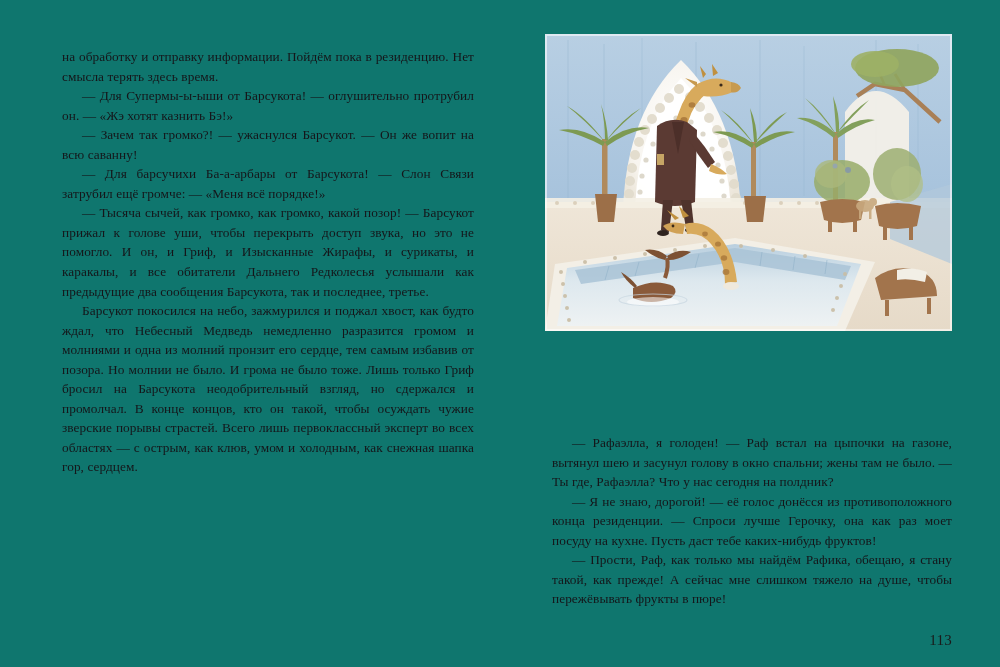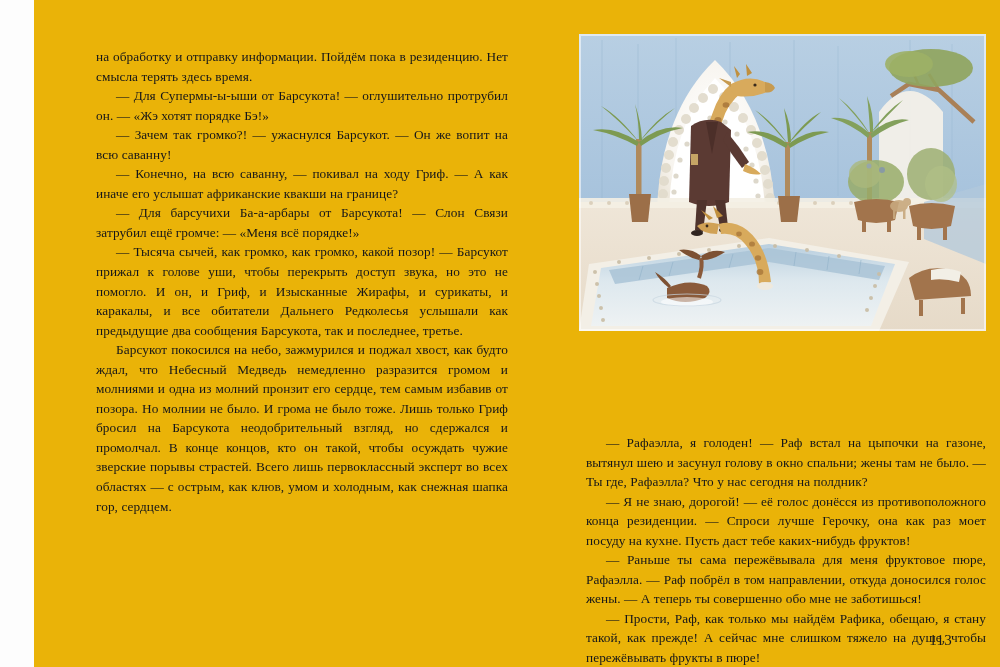--- a/index.html
+++ b/index.html
@@ -11,22 +11,21 @@
     height: 667px;
     background: #fdfdfd;
     font-family: "Liberation Serif", serif;
     overflow: hidden;
     position: relative;
   }
 
   .page {
     position: absolute;
     inset: 0;
-    background: #eab308;
-    margin-left: 34px;
+    background: #0f766e;
   }
 
   
   .col {
     position: absolute;
     top: 0;
     height: 667px;
   }
   .col-left  { left: 62px;  width: 412px; }
   .col-right { left: 552px; width: 400px; }
@@ -110,23 +109,22 @@
   .illo svg { display: block; width: 100%; height: 100%; }
 </style>
 </head>
 <body>
 
 <div class="page">
 
   <div class="col col-left">
     <div class="left-flow body-text">
       <p class="noindent">на обработку и отправку информации. Пойдём пока в резиденцию. Нет смысла терять здесь время.</p>
-      <p>— Для Супермы-ы-ыши от Барсукота! — оглушительно протрубил он. — «Жэ хотят порядке Бэ!»</p>
+      <p>— Для Супермы-ы-ыши от Барсукота! — оглушительно протрубил он. — «Жэ хотят казнить Бэ!»</p>
       <p>— Зачем так громко?! — ужаснулся Барсукот. — Он же вопит на всю саванну!</p>
-      <p>— Конечно, на всю саванну, — покивал на ходу Гриф. — А как иначе его услышат африканские квакши на границе?</p>
       <p>— Для барсучихи Ба-а-арбары от Барсукота! — Слон Связи затрубил ещё громче: — «Меня всё порядке!»</p>
       <p>— Тысяча сычей, как громко, как громко, какой позор! — Барсукот прижал к голове уши, чтобы перекрыть доступ звука, но это не помогло. И он, и Гриф, и Изысканные Жирафы, и сурикаты, и каракалы, и все обитатели Дальнего Редколесья услышали как предыдущие два сообщения Барсукота, так и последнее, третье.</p>
       <p>Барсукот покосился на небо, зажмурился и поджал хвост, как будто ждал, что Небесный Медведь немедленно разразится громом и молниями и одна из молний пронзит его сердце, тем самым избавив от позора. Но молнии не было. И грома не было тоже. Лишь только Гриф бросил на Барсукота неодобрительный взгляд, но сдержался и промолчал. В конце концов, кто он такой, чтобы осуждать чужие зверские порывы страстей. Всего лишь первоклассный эксперт во всех областях — с острым, как клюв, умом и холодным, как снежная шапка гор, сердцем.</p>
     </div>
   </div>
 
   <div class="illo">
     <svg viewBox="0 0 407 297" preserveAspectRatio="none">
       <defs>
         <linearGradient id="skyG" x1="0" y1="0" x2="0" y2="1">
@@ -400,20 +398,19 @@
       <rect x="0" y="0" width="407" height="297" fill="none" stroke="#ffffff" stroke-width="4" opacity="0.55"></rect>
     </svg>
   </div>
 
   <div class="col col-right">
 
 
     <div class="right-flow body-text">
       <p>— Рафаэлла, я голоден! — Раф встал на цыпочки на газоне, вытянул шею и засунул голову в окно спальни; жены там не было. — Ты где, Рафаэлла? Что у нас сегодня на полдник?</p>
       <p>— Я не знаю, дорогой! — её голос донёсся из противоположного конца резиденции. — Спроси лучше Герочку, она как раз моет посуду на кухне. Пусть даст тебе каких-нибудь фруктов!</p>
-      <p>— Раньше ты сама пережёвывала для меня фруктовое пюре, Рафаэлла. — Раф побрёл в том направлении, откуда доносился голос жены. — А теперь ты совершенно обо мне не заботишься!</p>
       <p>— Прости, Раф, как только мы найдём Рафика, обещаю, я стану такой, как прежде! А сейчас мне слишком тяжело на душе, чтобы пережёвывать фрукты в пюре!</p>
     </div>
   </div>
 
   <div class="folio">113</div>
 
 </div>
 
 </body></html>

